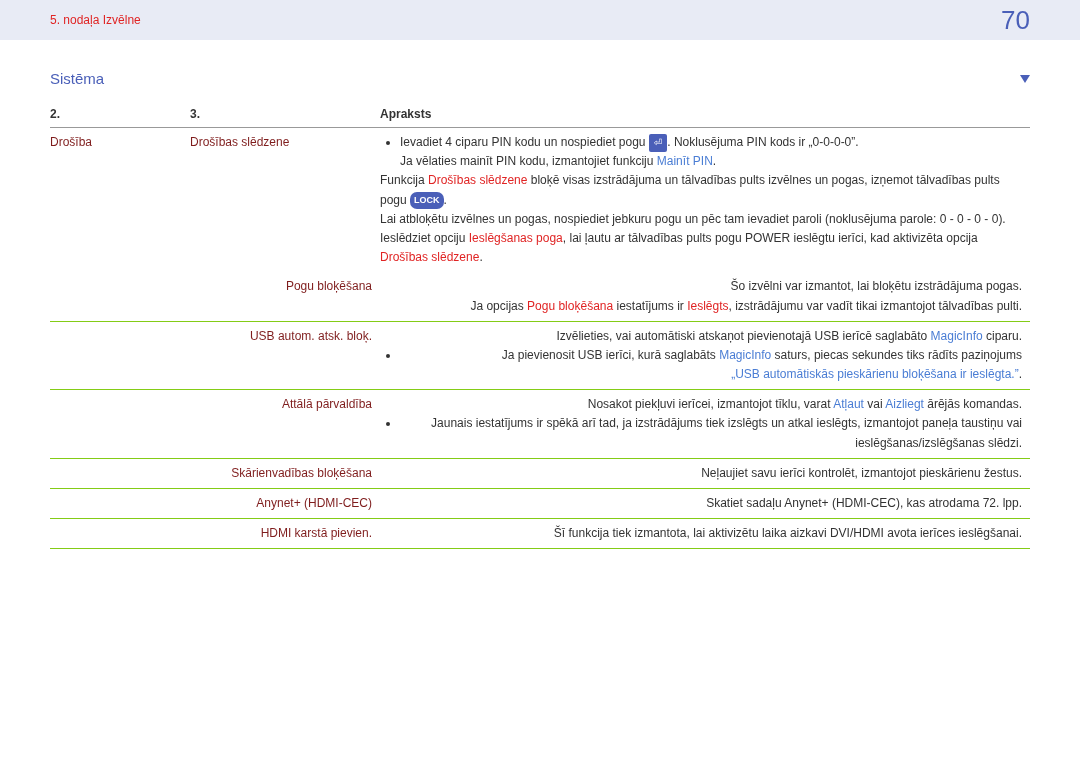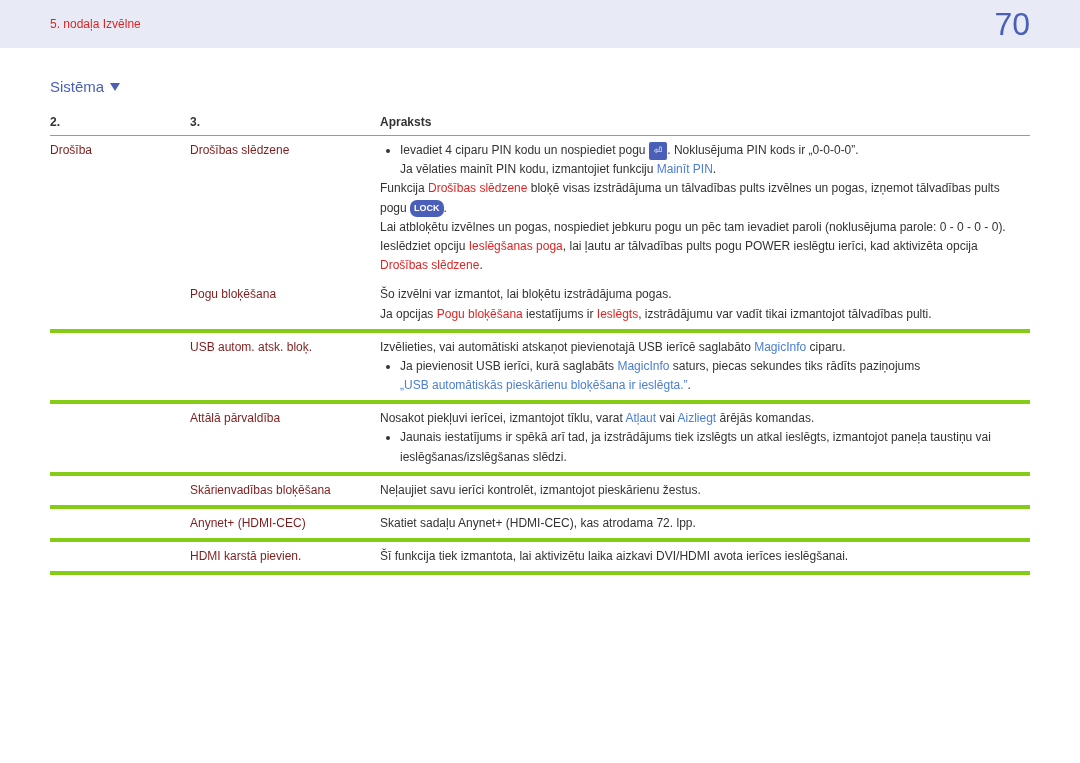--- a/index.html
+++ b/index.html
@@ -9,44 +9,44 @@
     color: #333;
     background: #fff;
     width: 1080px;
   }
   .header-bar {
     background: #e8ebf5;
     padding: 10px 50px;
     display: flex;
     justify-content: space-between;
     align-items: center;
-    height: 48px;
+    height: 40px;
   }
   .chapter-link { color: #e02424; font-size: 12px; }
-  .page-num { color: #4a5fb8; font-size: 32px; font-weight: 300; }
+  .page-num { color: #4a5fb8; font-size: 26px; font-weight: 300; }
   .content { padding: 30px 50px; }
   .section-title {
     color: #4a5fb8; font-size: 15px; margin-bottom: 14px;
-    display: flex; align-items: center; gap: 6px;
+    display: flex; align-items: center; gap: 6px; justify-content: space-between;
   }
   .tri-down {
     width: 0; height: 0; display: inline-block;
     border-left: 5px solid transparent;
     border-right: 5px solid transparent;
     border-top: 8px solid #4a5fb8;
   }
   table { width: 100%; border-collapse: collapse; }
   th {
     text-align: left; font-weight: bold; font-size: 12px;
     padding: 6px 8px 6px 0; border-bottom: 1px solid #999;
   }
   td { padding: 5px 8px 5px 0; vertical-align: top; line-height: 1.6; font-size: 12px; }
   .col1 { width: 140px; }
   .col2 { width: 190px; }
-  .sep td { border-bottom: 4px solid #84cc16; }
+  .sep td { border-bottom: 1px solid #84cc16; text-align: right; }
   .blue { color: #7f1d1d; }
   .red-highlight { color: #e02424; }
   .blue-highlight { color: #4a7dd4; }
   .pill {
     display: inline-block; background: #4a5fb8; color: #fff;
     font-size: 10px; padding: 1px 5px; border-radius: 2px; vertical-align: middle;
   }
   .lock-pill {
     display: inline-block; background: #4a5fb8; color: #fff;
     font-size: 9px; padding: 1px 4px; vertical-align: middle; font-weight: bold; border-radius: 7px;

